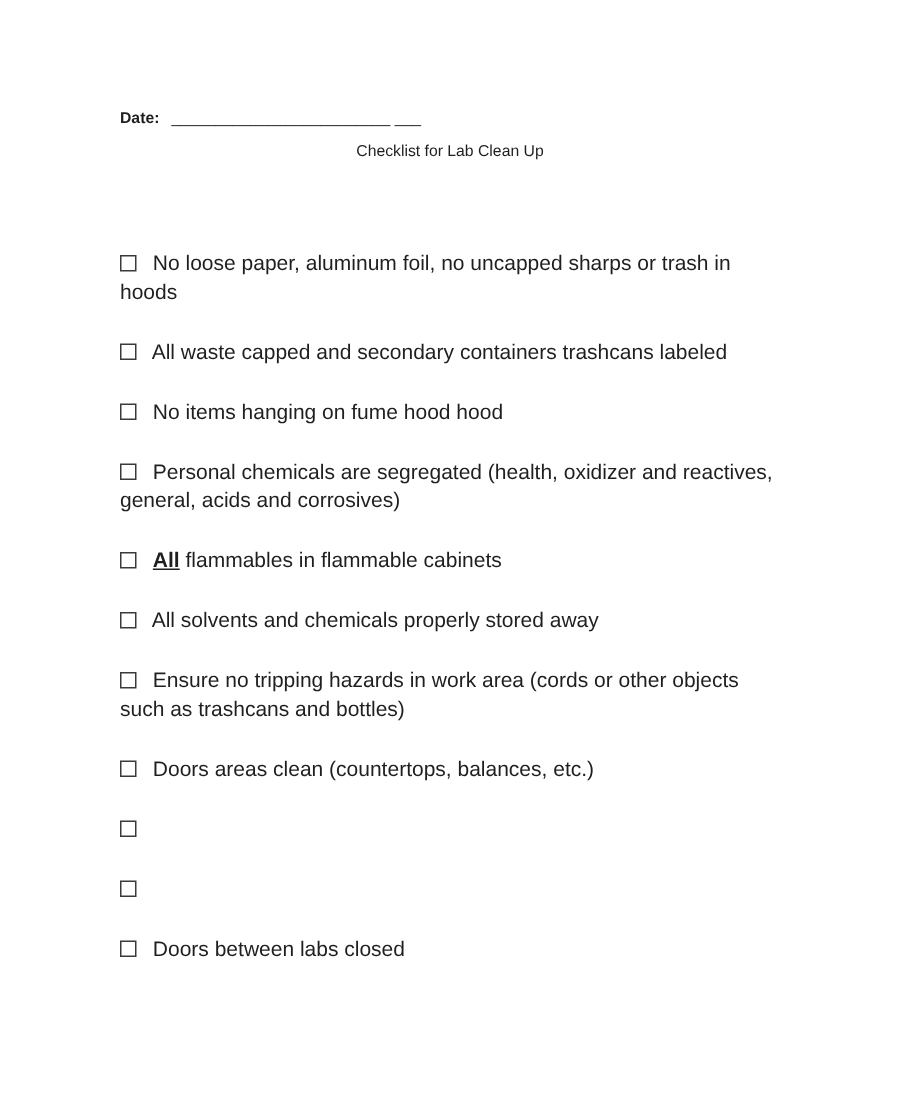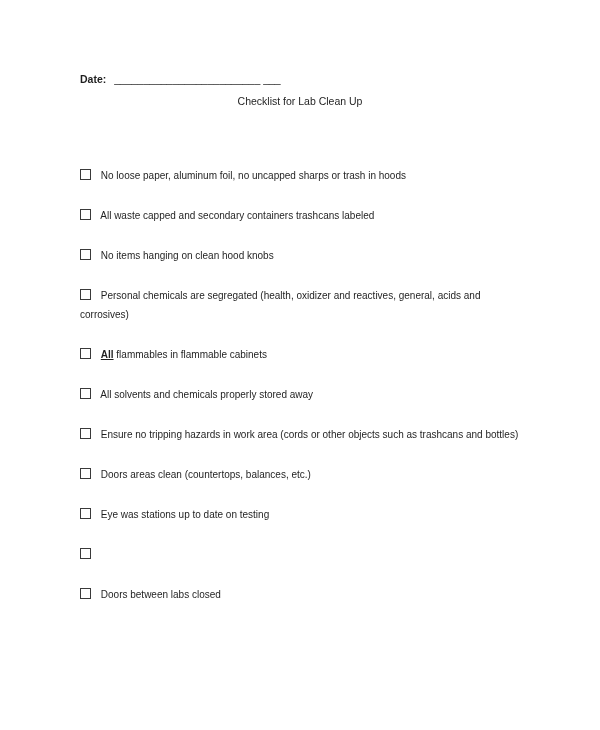--- a/index.html
+++ b/index.html
@@ -31,21 +31,21 @@
     margin-right: 8px;
   }
   .page-title {
     margin-top: 8px;
     text-align: center;
     font-size: 10.5px;
     line-height: 14px;
   }
   .checklist {
     margin-top: 58px;
-    font-size: 10px;
+    font-size: 14px;
     line-height: 19px;
   }
   .check-item {
     margin: 0 0 21px 0;
   }
   .checkbox {
     display: inline-block;
     width: 9px;
     height: 9px;
     border: 1px solid #3a3a3a;
@@ -76,21 +76,21 @@
       <span>No loose paper, aluminum foil, no uncapped sharps or trash in hoods</span>
     </p>
 
     <p class="check-item">
       <span class="checkbox"></span>
       <span>All waste capped and secondary containers trashcans labeled</span>
     </p>
 
     <p class="check-item">
       <span class="checkbox"></span>
-      <span>No items hanging on clean hood knobs</span>
+      <span>No items hanging on fume hood hood</span>
     </p>
 
     <p class="check-item">
       <span class="checkbox"></span>
       <span>Personal chemicals are segregated (health, oxidizer and reactives, general, acids and corrosives)</span>
     </p>
 
     <p class="check-item">
       <span class="checkbox"></span>
       <span class="emph">All</span>
@@ -107,21 +107,20 @@
       <span>Ensure no tripping hazards in work area (cords or other objects such as trashcans and bottles)</span>
     </p>
 
     <p class="check-item">
       <span class="checkbox"></span>
       <span>Doors areas clean (countertops, balances, etc.)</span>
     </p>
 
     <p class="check-item">
       <span class="checkbox"></span>
-      <span>Eye was stations up to date on testing</span>
     </p>
 
     <p class="check-item">
       <span class="checkbox"></span>
     </p>
 
     <p class="check-item">
       <span class="checkbox"></span>
       <span>Doors between labs closed</span>
     </p>

